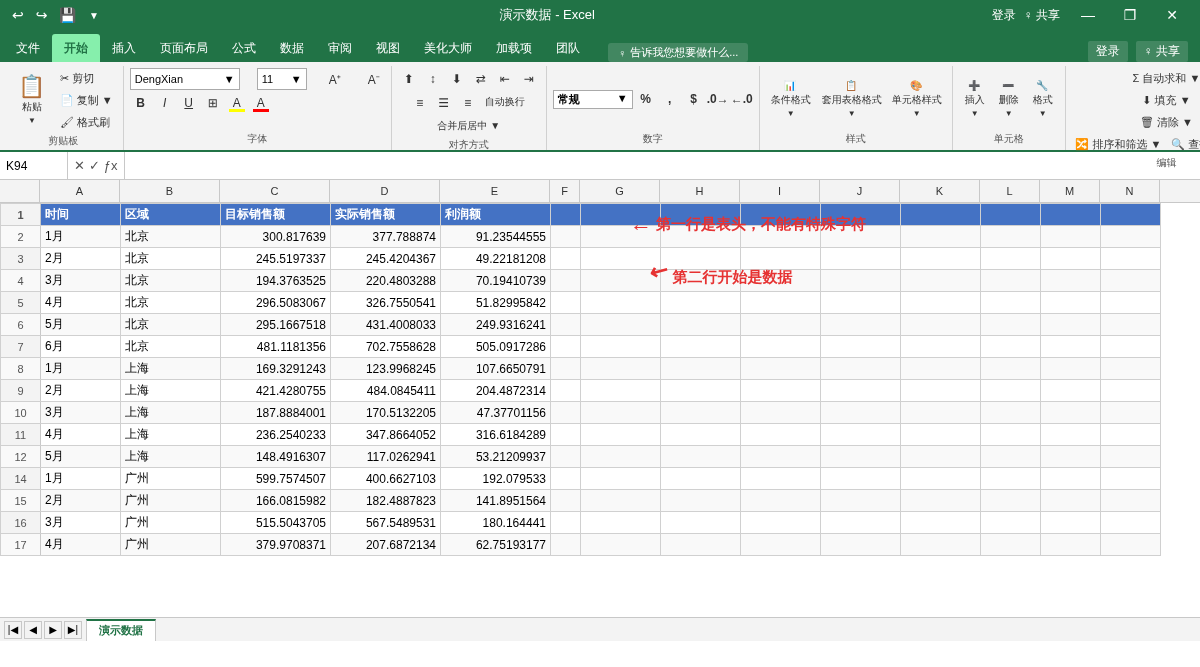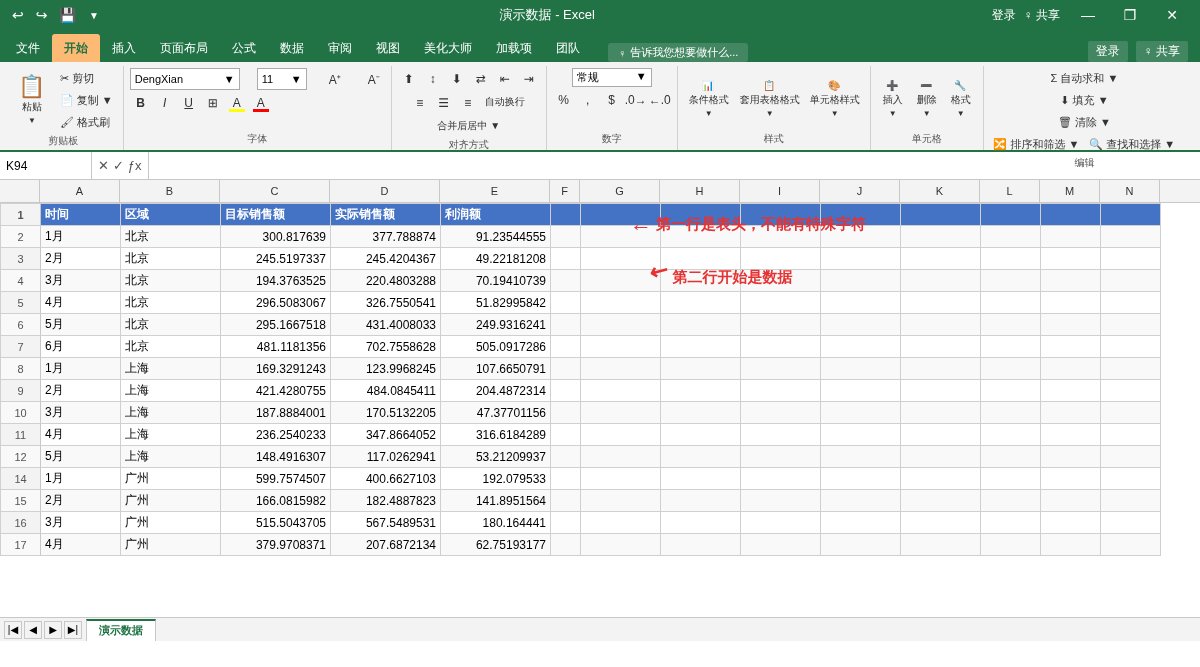--- a/index.html
+++ b/index.html
@@ -32,21 +32,21 @@
     .ribbon-tab {
       padding: 4px 12px;
       color: white;
       font-size: 12px;
       cursor: pointer;
       border-radius: 3px 3px 0 0;
       height: 28px;
       display: flex; align-items: center;
     }
     .ribbon-tab.active {
-      background: #fdba74;
+      background: #86efac;
       color: #217346;
       font-weight: bold;
     }
 
     .ribbon-content {
       background: #f3f3f3;
       height: 90px;
       display: flex;
       align-items: stretch;
       padding: 4px 4px 0;
@@ -150,21 +150,21 @@
     
     .formula-bar {
       height: 28px;
       display: flex;
       align-items: center;
       border-bottom: 1px solid #c8c8c8;
       background: white;
       padding: 0;
     }
     .cell-ref-box {
-      width: 92px;
+      width: 68px;
       border-right: 1px solid #c8c8c8;
       padding: 0 6px;
       font-size: 12px;
       height: 100%;
       display: flex; align-items: center;
     }
     .formula-icons {
       display: flex; align-items: center; gap: 4px;
       padding: 0 6px;
       border-right: 1px solid #c8c8c8;
@@ -426,21 +426,21 @@
         <div class="rb-btn-small" style="font-size:10px;">自动换行</div>
       </div>
       <div style="display:flex; gap:2px;">
         <div class="rb-btn-small" style="font-size:10px;">合并后居中 ▼</div>
       </div>
     </div>
     <div class="ribbon-group-label">对齐方式</div>
   </div>
 
   <div class="ribbon-group">
-    <div class="ribbon-group-items" style="flex-direction:column; gap:2px;">
+    <div class="ribbon-group-items" style="flex-direction:row; gap:2px;font-weight:bold;">
       <div style="display:flex; gap:2px; align-items:center;">
         <div style="border:1px solid #aaa; background:white; padding:1px 4px; font-size:11px; width:80px; display:flex; justify-content:space-between;">
           <span>常规</span>
             <span>▼</span>
         </div>
       </div>
       <div style="display:flex; gap:2px;">
         <div class="fmt-btn">%</div>
         <div class="fmt-btn">,</div>
         <div class="fmt-btn">$</div>

